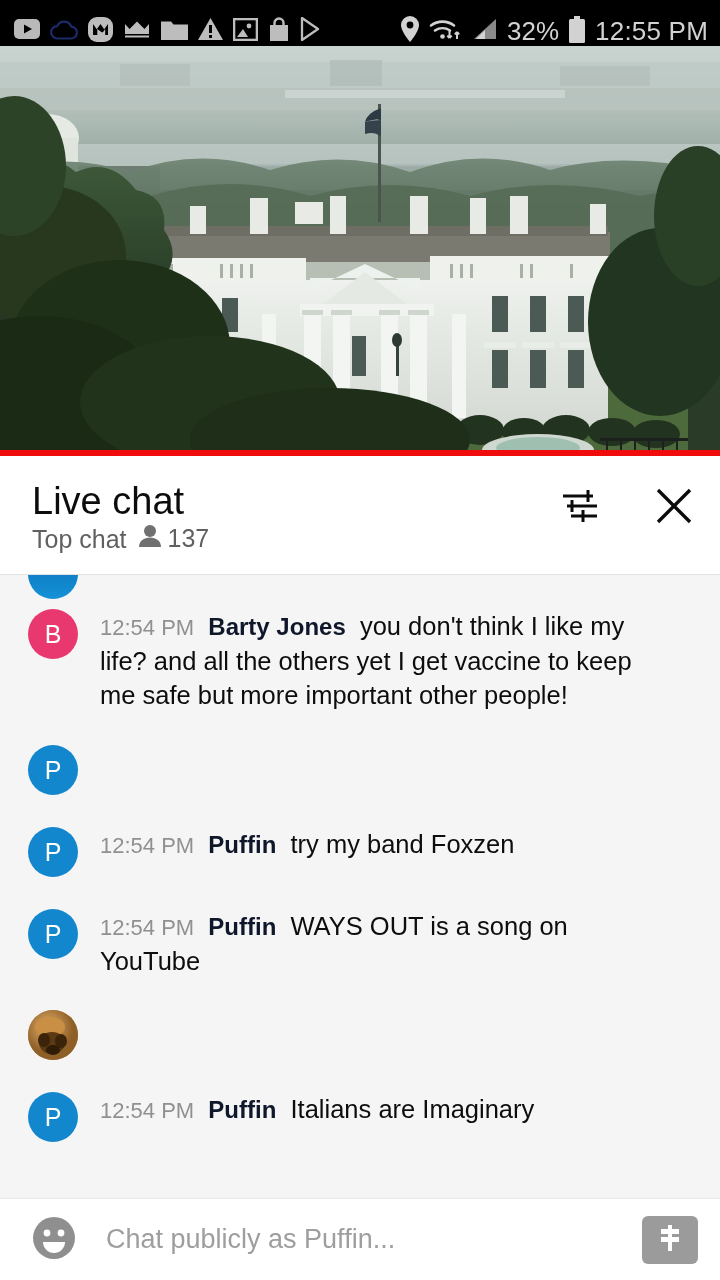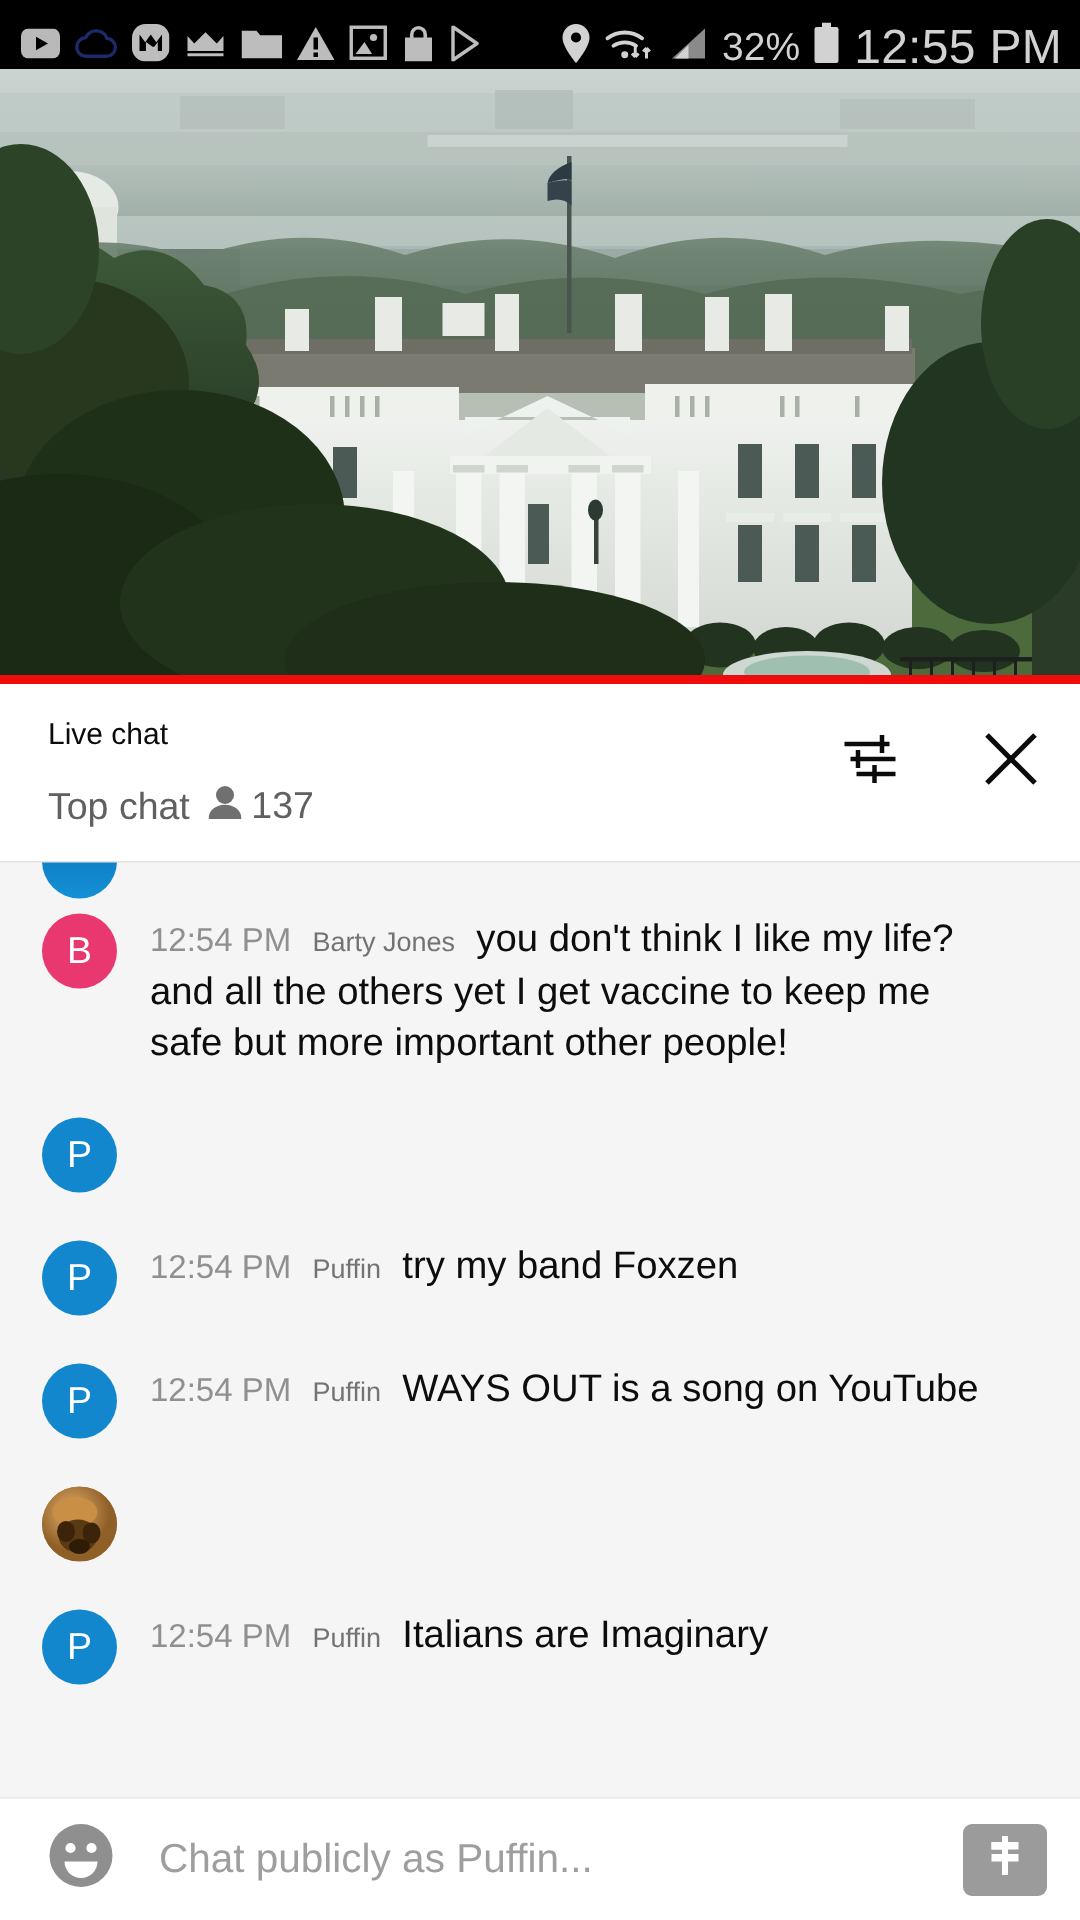--- a/index.html
+++ b/index.html
@@ -8,42 +8,42 @@
 
   
   .statusbar{
     height:46px; width:720px; background:#000; color:#c6c6c6;
     display:flex; align-items:center; padding:16px 12px 0 14px;
     position:relative;
   }
   .sb-left{ display:flex; align-items:center; gap:10px; }
   .sb-right{ margin-left:auto; display:flex; align-items:center; gap:9px; }
   .sb-icon{ display:block; }
-  .sb-text{ font-size:32px; color:#d2d2d2; letter-spacing:.2px; line-height:1; }
+  .sb-text{ font-size:26px; color:#d2d2d2; letter-spacing:.2px; line-height:1; }
   .sb-pct{ font-size:26px; color:#d2d2d2; }
 
   
   .video{
     position:relative; width:720px; height:410px; overflow:hidden;
     background:#6d7d74;
   }
   .video svg{ display:block; width:720px; height:410px; }
   .progress{
     position:absolute; left:0; bottom:0; width:720px; height:6px; background:#8d2b2b;
   }
   .progress-fill{ height:6px; background:#f00c0c; width:100%; }
 
   
   .chat-header{
     height:118px; background:#fff; display:flex; align-items:flex-start;
     padding:22px 22px 0 32px; position:relative;
   }
   .ch-titles{ display:flex; flex-direction:column; }
-  .ch-title{ font-size:20px; color:#0c0c0c; line-height:1.22; font-weight:400; }
-  .ch-sub{ display:flex; align-items:center; gap:12px; margin-top:21px; }
+  .ch-title{ font-size:38px; color:#0c0c0c; line-height:1.22; font-weight:400; }
+  .ch-sub{ display:flex; align-items:center; gap:12px; margin-top:0; }
   .ch-topchat{ font-size:25px; color:#606060; }
   .ch-count{ font-size:25px; color:#606060; display:flex; align-items:flex-start; gap:7px; }
   .ch-actions{ margin-left:auto; display:flex; align-items:center; gap:46px; padding-top:6px; }
   .ch-btn{ width:48px; height:48px; display:flex; align-items:center; justify-content:center; cursor:pointer; }
 
   
   .chat-list{
     position:relative; background:#f5f5f5; height:624px; width:720px;
     overflow:hidden; border-top:1px solid #e2e2e2;
   }
@@ -51,21 +51,21 @@
   .avatar{
     width:50px; height:50px; border-radius:50%; flex:0 0 50px;
     display:flex; align-items:center; justify-content:center;
     color:#fff; font-size:25px; line-height:1;
   }
   .avatar.photo{ overflow:hidden; background:#b68446; }
   .avatar.photo svg{ display:block; width:50px; height:50px; }
   .mbody{ padding-left:22px; padding-right:4px; }
   .mline{ font-size:25.5px; color:#0d0d0d; line-height:1.36; word-wrap:break-word; }
   .mtime{ color:#909090; font-size:22px; }
-  .mauthor{ color:#737373; font-weight:normal; font-size:18px; }
+  .mauthor{ color:#0f172a; font-weight:bold; font-size:24px; }
   .mtext{ color:#0d0d0d; }
   .emoji{ font-size:33px; line-height:1; vertical-align:-5px; letter-spacing:0; }
 
   .cut-avatar{
     position:absolute; left:28px; top:-26px; width:50px; height:50px;
     border-radius:50%; background:linear-gradient(#0b6fb8,#1491d6);
   }
 
   
   .input-bar{

